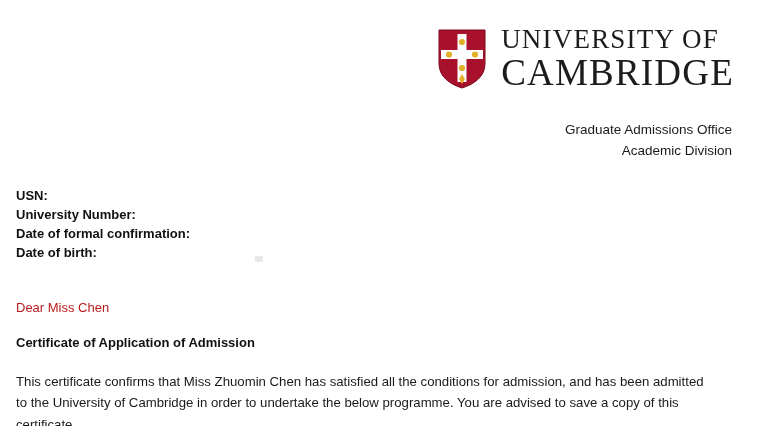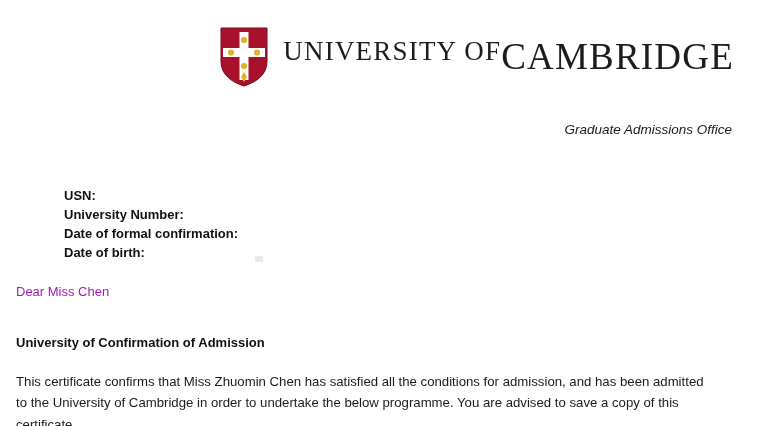--- a/index.html
+++ b/index.html
@@ -30,21 +30,21 @@
     align-items: center;
     gap: 14px;
   }
   .crest {
     width: 50px;
     height: 62px;
     flex: 0 0 auto;
   }
   .wordmark {
     display: flex;
-    flex-direction: row;
+    flex-direction: column;
     justify-content: center;
     line-height: 1.02;
   }
   .wordmark .line {
     font-family: "Liberation Serif", serif;
     font-size: 29px;
     letter-spacing: 1.2px;
     color: #1c1c1c;
     white-space: nowrap;
   }
@@ -53,45 +53,43 @@
 
   
   .office {
     position: absolute;
     top: 120px;
     right: 32px;
     text-align: right;
     font-size: 13.5px;
     line-height: 1.55;
     color: #1a1a1a;
-    font-style: italic;
   }
 
   
   .fields {
     position: absolute;
     left: 16px;
     top: 186px;
     font-size: 13px;
     font-weight: bold;
     line-height: 1.47;
     color: #111111;
-    margin-left: 48px;
   }
   .fields .field-row {
     white-space: nowrap;
   }
 
   
   .salutation {
     position: absolute;
     left: 16px;
-    top: 284px;
+    top: 300px;
     font-size: 13px;
-    color: #a21caf;
+    color: #b91c1c;
   }
   .doc-title {
     position: absolute;
     left: 16px;
     top: 335px;
     font-size: 13px;
     font-weight: bold;
     color: #111111;
   }
   .paragraph {
@@ -133,20 +131,21 @@
       </svg>
     </span>
     <span class="wordmark">
       <span class="line line1">UNIVERSITY OF</span>
       <span class="line line2">CAMBRIDGE</span>
     </span>
   </div>
 
   <div class="office">
     <div>Graduate Admissions Office</div>
+    <div>Academic Division</div>
   </div>
 
   <div class="fields">
     <div class="field-row">
       <span>USN:</span>
       <span></span>
     </div>
     <div class="field-row">
       <span>University Number:</span>
       <span></span>
@@ -157,16 +156,16 @@
     </div>
     <div class="field-row">
       <span>Date of birth:</span>
       <span></span>
     </div>
   </div>
 
   <div class="artifact"></div>
 
   <div class="salutation">Dear Miss Chen</div>
-  <div class="doc-title">University of Confirmation of Admission</div>
+  <div class="doc-title">Certificate of Application of Admission</div>
   <div class="paragraph">This certificate confirms that Miss Zhuomin Chen has satisfied all the conditions for admission, and has been admitted to the University of Cambridge in order to undertake the below programme. You are advised to save a copy of this certificate.</div>
 
 </div>
 
 </body></html>

